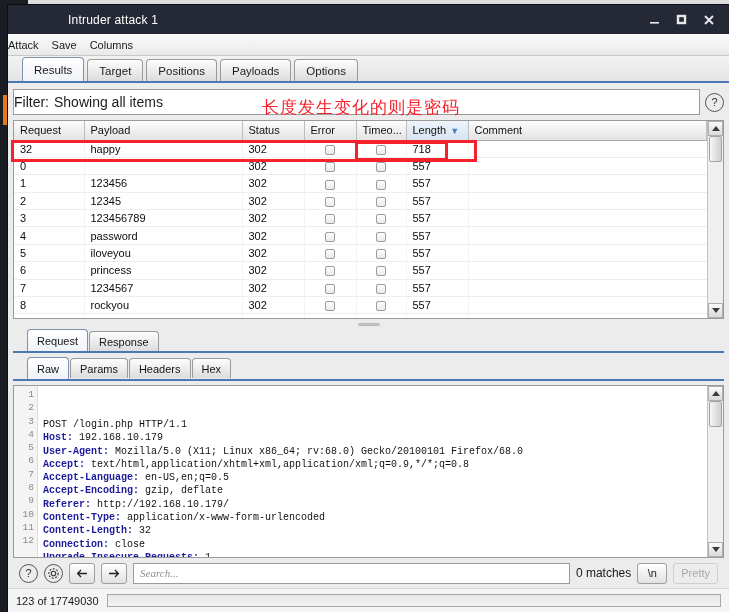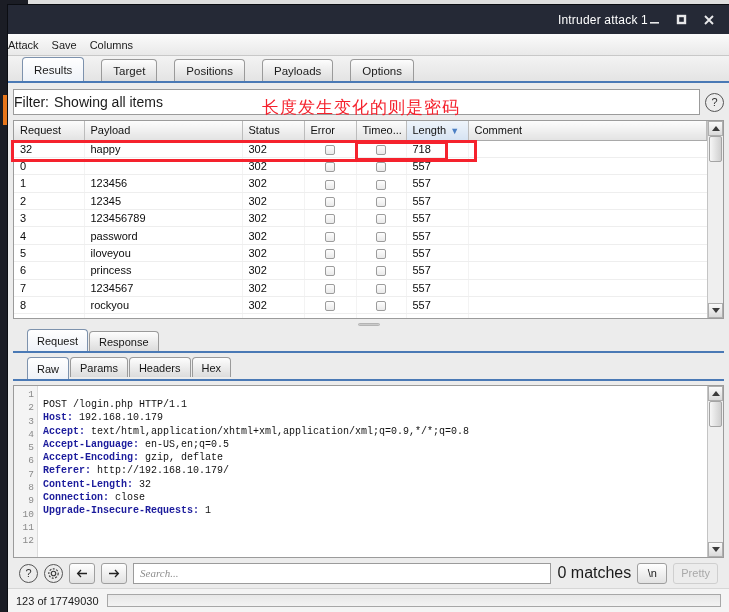--- a/index.html
+++ b/index.html
@@ -37,21 +37,21 @@
     box-shadow:0 0 0 1px #0b0d12;
   }
 
   
   #title-bar {
     height:29px; background:#252936;
     display:flex; align-items:center; position:relative;
     flex:0 0 auto;
   }
   #window-title {
-    flex:1; text-align:right; color:#ffffff;
+    flex:1; text-align:left; color:#ffffff;
     font-size:12px; letter-spacing:.2px; padding-left:60px;
   }
   .win-btns { display:flex; align-items:center; gap:14px; padding-right:14px; }
   .win-btn {
     color:#e8e8ea; font-size:12px; line-height:1;
     width:13px; height:13px; display:flex; align-items:center; justify-content:center;
     cursor:pointer;
   }
   .win-btn svg { display:block; }
 
@@ -62,21 +62,21 @@
     border-bottom:1px solid #c8c8c8;
     display:flex; align-items:center; gap:13px;
     font-size:11px; color:#1b1b1b;
   }
   #menu-bar > span { cursor:pointer; }
 
   
   #main-tabs {
     flex:0 0 auto; height:27px;
     background:linear-gradient(#f3f3f3,#e4e4e4);
-    display:flex; align-items:flex-end; padding-left:14px; gap:17px;
+    display:flex; align-items:flex-end; padding-left:14px; gap:3px;
     border-bottom:2px solid #4a79b5;
   }
   .mtab {
     height:22px; padding:0 11px;
     display:flex; align-items:center;
     font-size:11.5px; color:#1c1c1c;
     background:linear-gradient(#fdfdfd,#dcdcdc);
     border:1px solid #9a9a9a; border-bottom:none;
     border-radius:4px 4px 0 0;
     cursor:pointer;
@@ -170,21 +170,21 @@
   }
   #splitter .grip { width:22px; height:3px; background:#cacaca; border:1px solid #b4b4b4; border-radius:2px; }
 
   
   #rr-tabs {
     flex:0 0 auto; height:24px; display:flex; align-items:flex-end;
     padding-left:14px; gap:1px; border-bottom:2px solid #4a79b5;
     background:#ececec;
   }
   #raw-tabs {
-    flex:0 0 auto; height:24px; display:flex; align-items:flex-start;
+    flex:0 0 auto; height:24px; display:flex; align-items:center;
     padding-left:14px; gap:1px; border-bottom:2px solid #4a79b5;
     background:#ececec; margin-top:4px;
   }
   .stab {
     height:20px; padding:0 9px; display:flex; align-items:center;
     font-size:11px; background:linear-gradient(#fdfdfd,#dcdcdc);
     border:1px solid #9a9a9a; border-bottom:none; border-radius:4px 4px 0 0;
     cursor:pointer; color:#151515;
   }
   .stab.active { background:linear-gradient(#ffffff,#eef2f8); height:22px; border-color:#7d92ad; }
@@ -195,42 +195,42 @@
     background:#fff; border:1px solid #9b9b9b; margin-top:4px; overflow:hidden;
   }
   #gutter {
     width:24px; background:#f4f4f4; border-right:1px solid #dcdcdc;
     font-family:"Liberation Mono", monospace; font-size:9.5px; color:#8a8a8a;
     text-align:right; padding:2px 3px 0 0; flex:0 0 auto;
   }
   #gutter div { height:13.3px; line-height:13.3px; }
   #code {
     flex:1; font-family:"Liberation Mono", monospace; font-size:10px;
-    padding:12px 0 0 5px; overflow:hidden; color:#111;
+    padding:12px 0 0 5px; overflow:hidden; color:#111;margin-top:20px;
   }
   #code div { height:13.3px; line-height:13.3px; white-space:nowrap; }
   .hdrname { color:#1b1b9c; font-weight:bold; }
 
   
   #bottom-bar {
     flex:0 0 auto; height:30px; display:flex; align-items:center;
     gap:6px; padding:0 6px; background:#ececec;
   }
   .sq-btn {
     width:26px; height:21px; border:1px solid #9f9f9f; border-radius:3px;
     background:linear-gradient(#fefefe,#e2e2e2);
     display:flex; align-items:center; justify-content:center;
     font-size:12px; color:#222; cursor:pointer; flex:0 0 auto;
   }
   #search-input {
     flex:1; height:21px; background:#fff; border:1px solid #9b9b9b;
     font-size:11px; font-style:italic; color:#8e8e8e;
     padding:0 6px; line-height:19px;font-family:Liberation Serif, serif;
   }
-  #match-count { font-size:16px; color:#1a1a1a; flex:0 0 auto; white-space:nowrap; }
+  #match-count { font-size:12px; color:#1a1a1a; flex:0 0 auto; white-space:nowrap; }
   .lbl-btn {
     height:21px; min-width:30px; padding:0 7px;
     border:1px solid #9f9f9f; border-radius:3px;
     background:linear-gradient(#fefefe,#e2e2e2);
     display:flex; align-items:center; justify-content:center;
     font-size:11px; color:#1a1a1a; cursor:pointer; flex:0 0 auto;
   }
   .lbl-btn.disabled { color:#a9a9a9; background:#ececec; border-color:#cfcfcf; }
 
   
@@ -485,24 +485,26 @@
           <div>7</div>
           <div>8</div>
           <div>9</div>
           <div>10</div>
           <div>11</div>
           <div>12</div>
         </div>
       <div id="code">
           <div>POST /login.php HTTP/1.1</div>
           <div><span class="hdrname">Host:</span><span> 192.168.10.179</span></div>
+          <div><span class="hdrname">User-Agent:</span><span> Mozilla/5.0 (X11; Linux x86_64; rv:68.0) Gecko/20100101 Firefox/68.0</span></div>
           <div><span class="hdrname">Accept:</span><span> text/html,application/xhtml+xml,application/xml;q=0.9,*/*;q=0.8</span></div>
           <div><span class="hdrname">Accept-Language:</span><span> en-US,en;q=0.5</span></div>
           <div><span class="hdrname">Accept-Encoding:</span><span> gzip, deflate</span></div>
           <div><span class="hdrname">Referer:</span><span> http://192.168.10.179/</span></div>
+          <div><span class="hdrname">Content-Type:</span><span> application/x-www-form-urlencoded</span></div>
           <div><span class="hdrname">Content-Length:</span><span> 32</span></div>
           <div><span class="hdrname">Connection:</span><span> close</span></div>
           <div><span class="hdrname">Upgrade-Insecure-Requests:</span><span> 1</span></div>
           <div></div>
         </div>
       <div class="vsb">
         <div class="vsb-btn">
             <span class="arrow-up"></span>
           </div>
         <div class="vsb-track">

